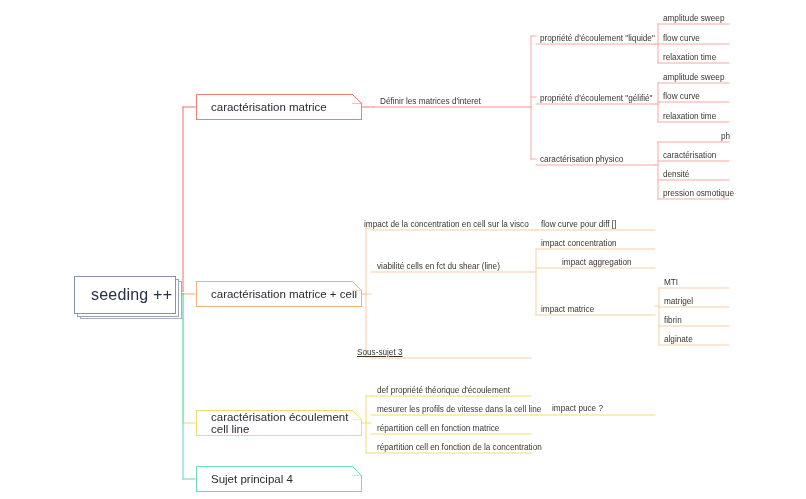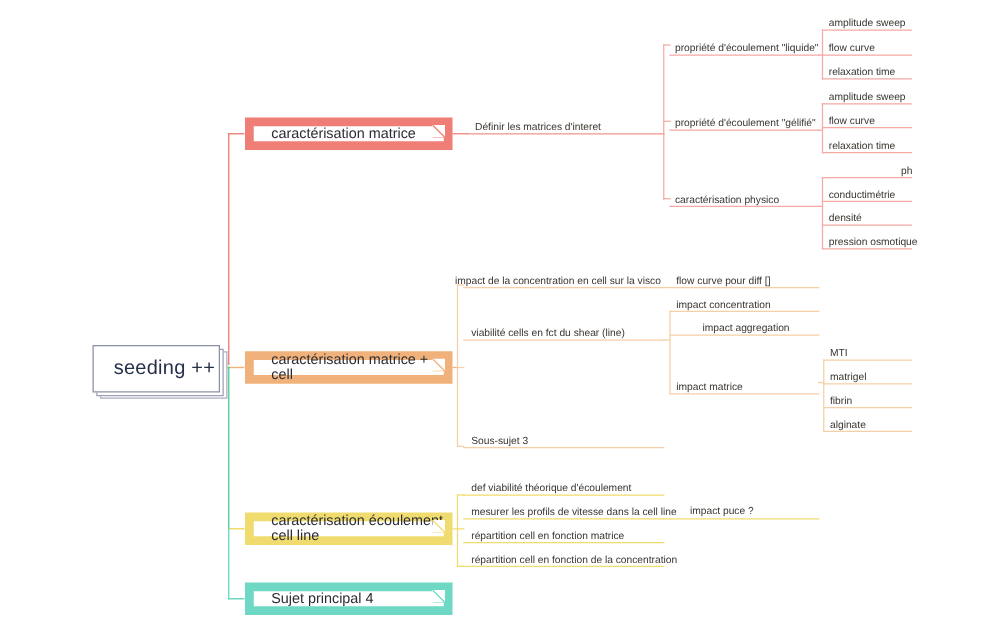--- a/index.html
+++ b/index.html
@@ -49,21 +49,21 @@
     border: 1.4px solid #9aa0b6;
     z-index: 4;
   }
   .root-shadow2 { z-index: 3; border-color: #a8aec2; }
 
   
   .branch-node {
     position: absolute;
     box-sizing: border-box;
     background: #ffffff;
-    border: 7px solid #ec4899;
+    border: 1px solid #ec4899;
     display: flex;
     align-items: center;
     padding-left: 14px;
     font-size: 11.5px;
     color: #2b2b33;
     z-index: 5;
   }
   .fold-mask {
     position: absolute;
     right: -1px;
@@ -255,21 +255,21 @@
     <span>relaxation time</span>
   </div>
 
   <div class="leaf" style="left:537px; top:151px; width:120px; height:15px;">
     <span>caractérisation physico</span>
   </div>
   <div class="leaf" style="left:660px; top:128px; width:70px; height:15px;justify-content:flex-end;">
     <span>ph</span>
   </div>
   <div class="leaf" style="left:660px; top:147px; width:70px; height:15px;">
-    <span>conductimétrie</span>
+    <span>caractérisation</span>
   </div>
   <div class="leaf" style="left:660px; top:166px; width:70px; height:15px;">
     <span>densité</span>
   </div>
   <div class="leaf" style="left:660px; top:185px; width:70px; height:15px;">
     <span>pression osmotique</span>
   </div>
 
   <div class="branch-node" style="left:196px; top:281px; width:166px; height:26px; border-color:#f0b27a; color:#f0b27a;">
     <span style="color:#2b2b33;">caractérisation matrice + cell</span>
@@ -307,36 +307,36 @@
   <div class="leaf" style="left:661px; top:293px; width:70px; height:15px;">
     <span>matrigel</span>
   </div>
   <div class="leaf" style="left:661px; top:312px; width:70px; height:15px;">
     <span>fibrin</span>
   </div>
   <div class="leaf" style="left:661px; top:331px; width:70px; height:15px;">
     <span>alginate</span>
   </div>
 
-  <div class="leaf" style="left:374px; top:344px; width:158px; height:15px;">
+  <div class="leaf" style="left:354px; top:344px; width:158px; height:15px;text-decoration:underline;">
     <span>Sous-sujet 3</span>
   </div>
 
   <div class="branch-node" style="left:196px; top:410px; width:166px; height:26px; border-color:#f0dc6e; color:#f0dc6e;">
     <span style="color:#2b2b33;">caractérisation écoulement cell line</span>
     <span class="fold-mask"></span>
     <svg class="fold-diag" viewBox="0 0 10 10">
       <path d="M0,0 L10,10 L0,10 Z" fill="#ffffff"></path>
       <path d="M0,0 L10,10" stroke="#f0dc6e" stroke-width="1" fill="none"></path>
       <path d="M10,10 L0,10" stroke="#f0dc6e" stroke-width="1" fill="none"></path>
     </svg>
   </div>
 
   <div class="leaf" style="left:374px; top:382px; width:158px; height:15px;">
-    <span>def viabilité théorique d'écoulement</span>
+    <span>def propriété théorique d'écoulement</span>
   </div>
   <div class="leaf" style="left:374px; top:401px; width:158px; height:15px;">
     <span>mesurer les profils de vitesse dans la cell line</span>
   </div>
   <div class="leaf" style="left:538px; top:400px; width:118px; height:15px;margin-left:11px;">
     <span>impact puce ?</span>
   </div>
   <div class="leaf" style="left:374px; top:420px; width:158px; height:15px;">
     <span>répartition cell en fonction matrice</span>
   </div>

